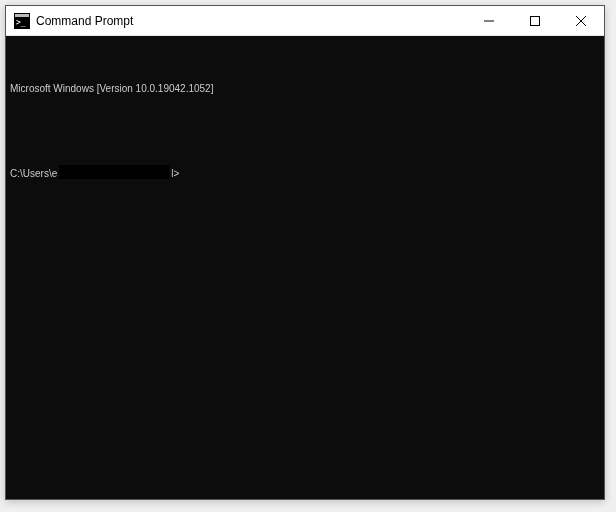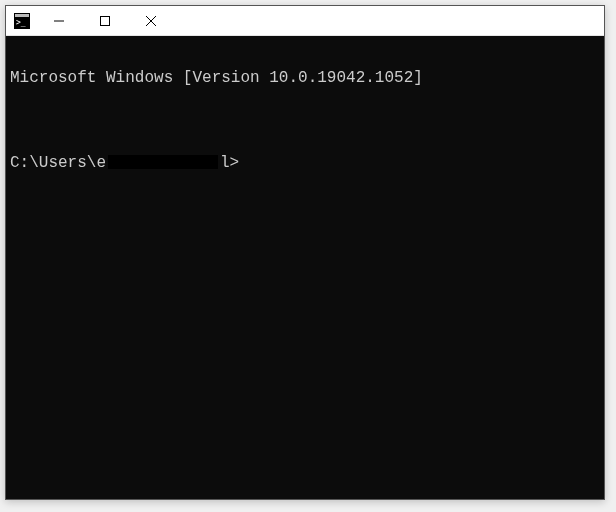--- a/index.html
+++ b/index.html
@@ -69,24 +69,24 @@
       width: 10px;
       height: 10px;
       stroke: #000;
       stroke-width: 1;
       fill: none;
     }
     .terminal {
       flex: 1;
       background: #0c0c0c;
       color: #cccccc;
-      font-family: Liberation Mono, monospace;
-      font-size: 16px;
+      font-family: Liberation Sans, sans-serif;
+      font-size: 10px;
       line-height: 17px;
-      padding: 0 4px;
+      padding: 10px 4px;
       overflow: hidden;
       white-space: pre;
     }
     .terminal-line {
       white-space: pre;
     }
     .prompt-line {
       display: flex;
       white-space: pre;
     }
@@ -104,20 +104,21 @@
 
 <div class="window">
   <div class="titlebar">
     <span class="titlebar-icon">
       <svg viewBox="0 0 16 16">
         <rect x="0" y="0" width="16" height="16" fill="#000"></rect>
         <rect x="1" y="1" width="14" height="3" fill="#bbb"></rect>
         <text x="2" y="12" font-size="8" fill="#fff" font-family="monospace">&gt;_</text>
       </svg>
     </span>
+    <span class="titlebar-title">Command Prompt</span>
     <div class="window-controls">
       <button class="win-btn">
         <svg viewBox="0 0 10 10">
             <line x1="0" y1="5" x2="10" y2="5"></line>
           </svg>
       </button>
       <button class="win-btn">
         <svg viewBox="0 0 10 10">
             <rect x="0.5" y="0.5" width="9" height="9"></rect>
           </svg>

